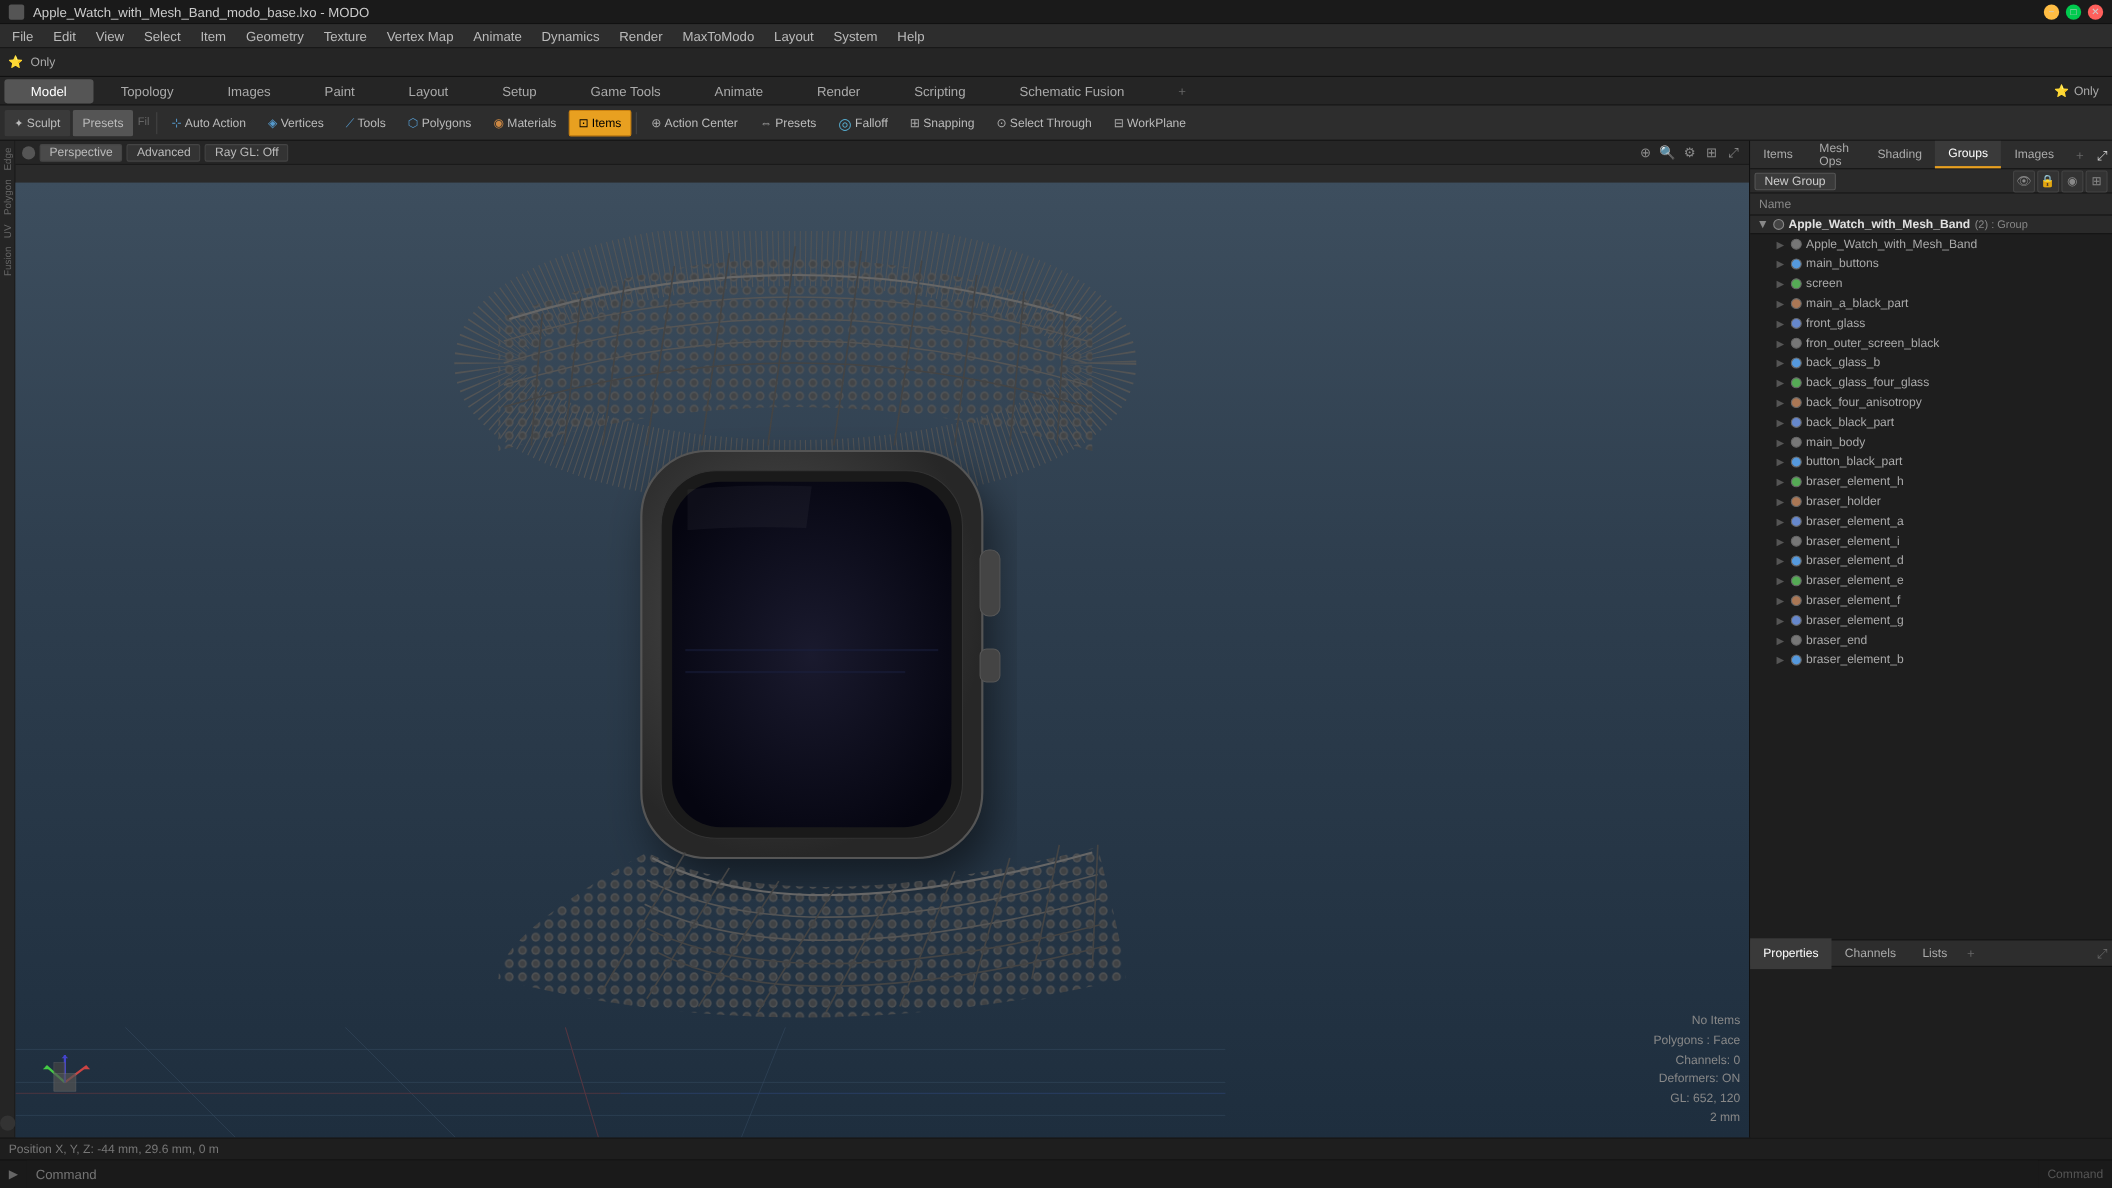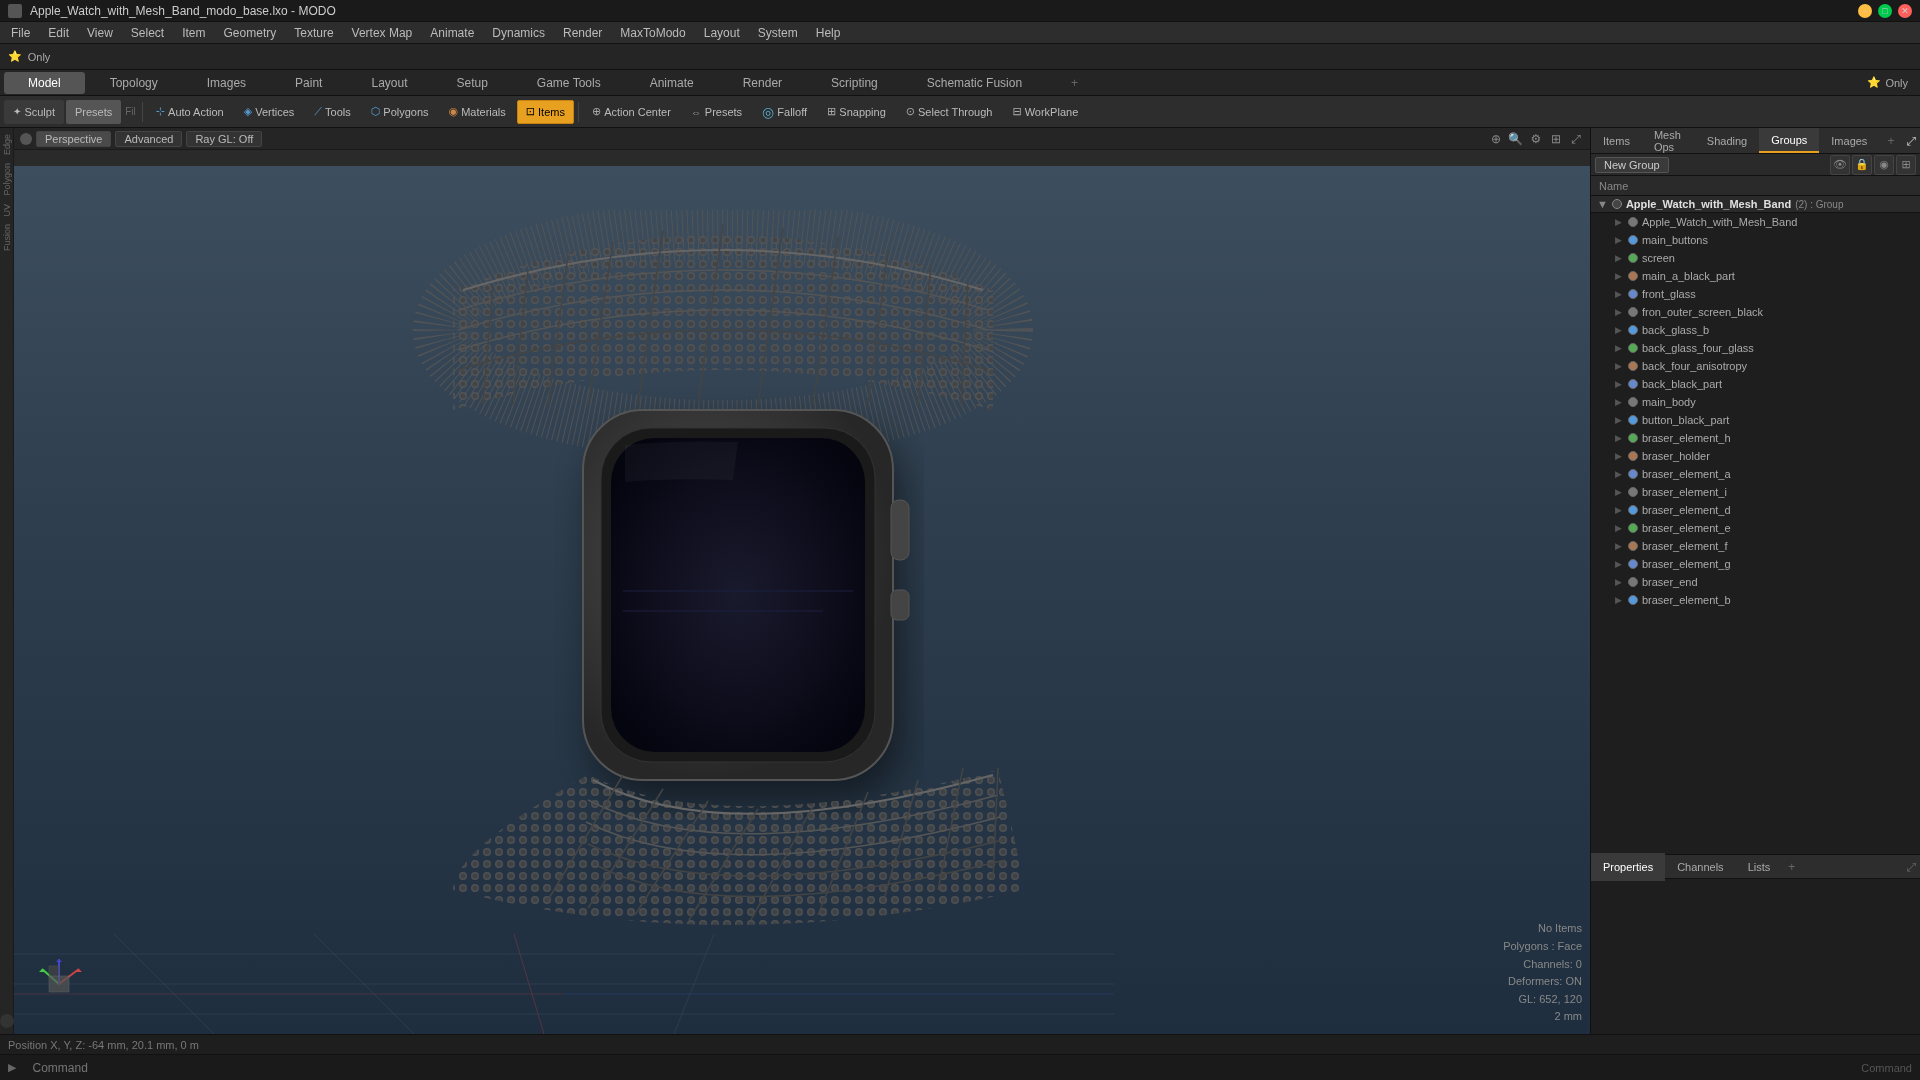--- a/index.html
+++ b/index.html
@@ -511,20 +511,20 @@
         <div class="rpb-tab">Channels</div>
         <div class="rpb-tab">Lists</div>
         <div style="padding:2px 6px;color:#666;cursor:pointer;">+</div>
         <div style="margin-left:auto;padding:0 4px;color:#666;">⤢</div>
       </div>
     </div>
   </div>
 </div>
 
 <div id="statusbar" style="height:20px;background:#1e1e1e;display:flex;align-items:center;padding:0 8px;border-top:1px solid #111;">
-  <span style="font-size:11px;color:#777;">Position X, Y, Z:  -64 mm, 20.1 mm, 0 m</span>
+  <span style="font-size:11px;color:#777;">Position X, Y, Z:  -44 mm, 29.6 mm, 0 m</span>
 </div>
 
 <div id="command-bar" style="height:26px;background:#1a1a1a;display:flex;align-items:center;border-top:1px solid #111;">
   <div style="padding:0 8px;font-size:11px;color:#666;">▶</div>
   <input type="text" id="command-input" style="flex: 1 1 0%; background: rgb(26, 26, 26); border: none; color: rgb(204, 204, 204); font-size: 12px; padding: 2px 8px; outline: none; height: 100%;" placeholder="Command">
   <div style="padding:0 8px;font-size:11px;color:#555;">Command</div>
 </div>
 
 </body></html>

